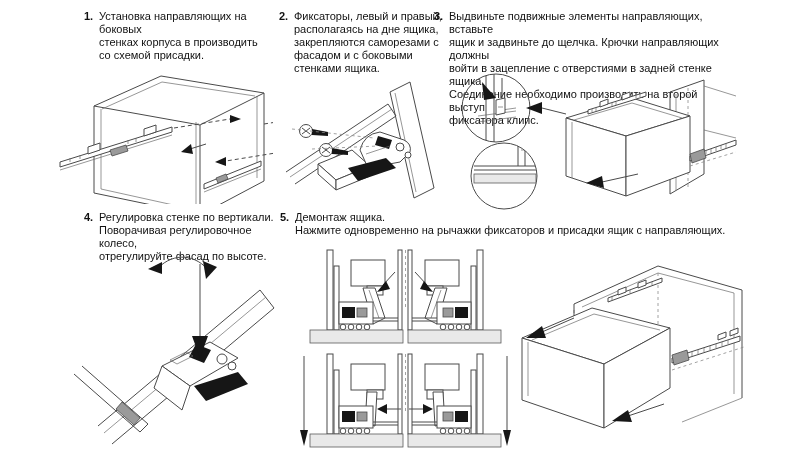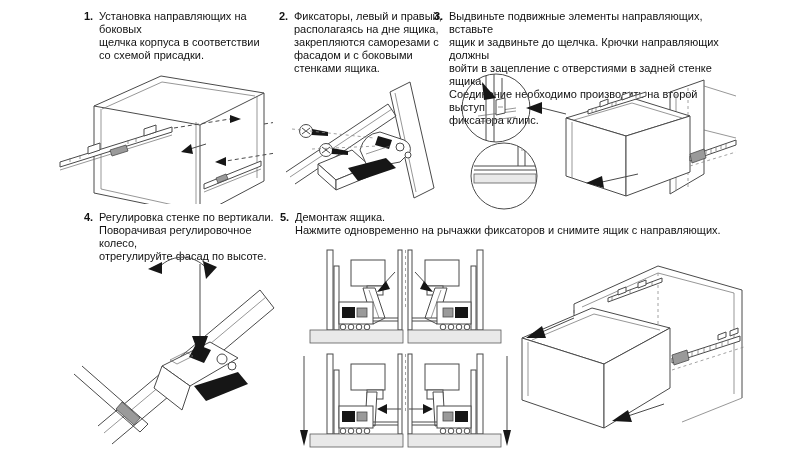--- a/index.html
+++ b/index.html
@@ -20,21 +20,21 @@
   .dashf{stroke:#8a8a8a;stroke-width:0.8;fill:none;stroke-dasharray:3 3;}
 </style>
 </head>
 <body>
 
 <div class="sheet">
 
   <div class="step" style="left:84px;top:10px;width:200px;">
     <span class="num">1.</span>
     <span class="txt">Установка направляющих на боковых
-щелчка корпуса в соответствии
+стенках корпуса в производить
 со схемой присадки.</span>
   </div>
   <div class="step" style="left:279px;top:10px;width:165px;">
     <span class="num">2.</span>
     <span class="txt">Фиксаторы, левый и правый,
 располагаясь на дне ящика,
 закрепляются саморезами с
 фасадом и с боковыми
 стенками ящика.</span>
   </div>
@@ -48,21 +48,21 @@
   </div>
   <div class="step" style="left:84px;top:211px;width:205px;">
     <span class="num">4.</span>
     <span class="txt">Регулировка стенке по вертикали.
 Поворачивая регулировочное колесо,
 отрегулируйте фасад по высоте.</span>
   </div>
   <div class="step" style="left:280px;top:211px;width:450px;">
     <span class="num">5.</span>
     <span class="txt">Демонтаж ящика.
-Нажмите одновременно на рычажки фиксаторов и снимите ящик с направляющих.</span>
+Нажмите одновременно на рычажки фиксаторов и присадки ящик с направляющих.</span>
   </div>
 
   <div class="fig" style="left:58px;top:62px;">
   <svg width="215" height="142" viewBox="0 0 215 142">
     <g>
       <path class="ln" d="M36,44 L103,14 L206,31 L142,63 Z"></path>
       <path class="lnthin" d="M44,47 L104,20 L197,34"></path>
       <path class="ln" d="M36,44 V131"></path>
       <path class="lnthin" d="M43,47 V127"></path>
       <path class="ln" d="M36,131 L142,153 M142,63 V153"></path>

